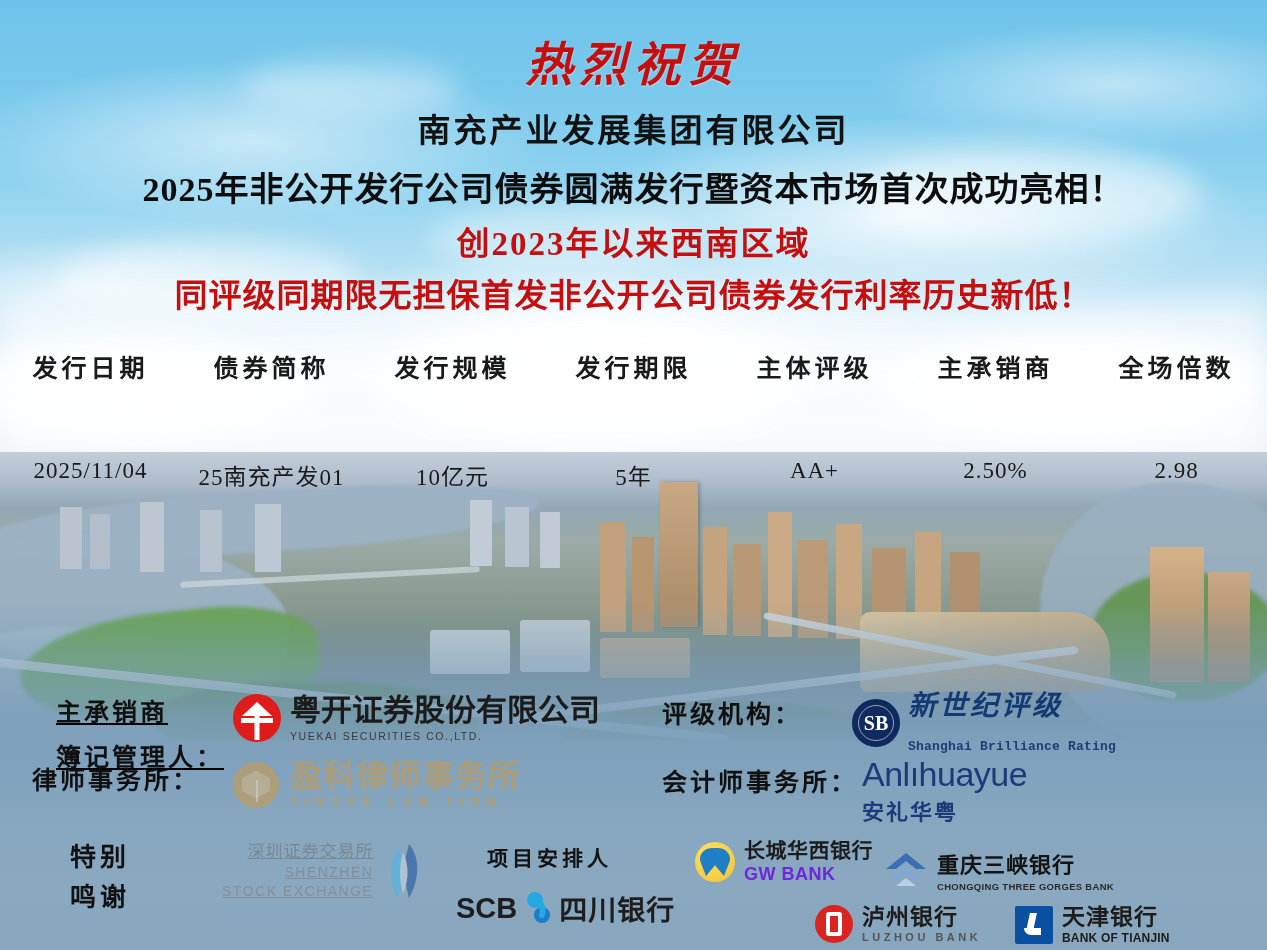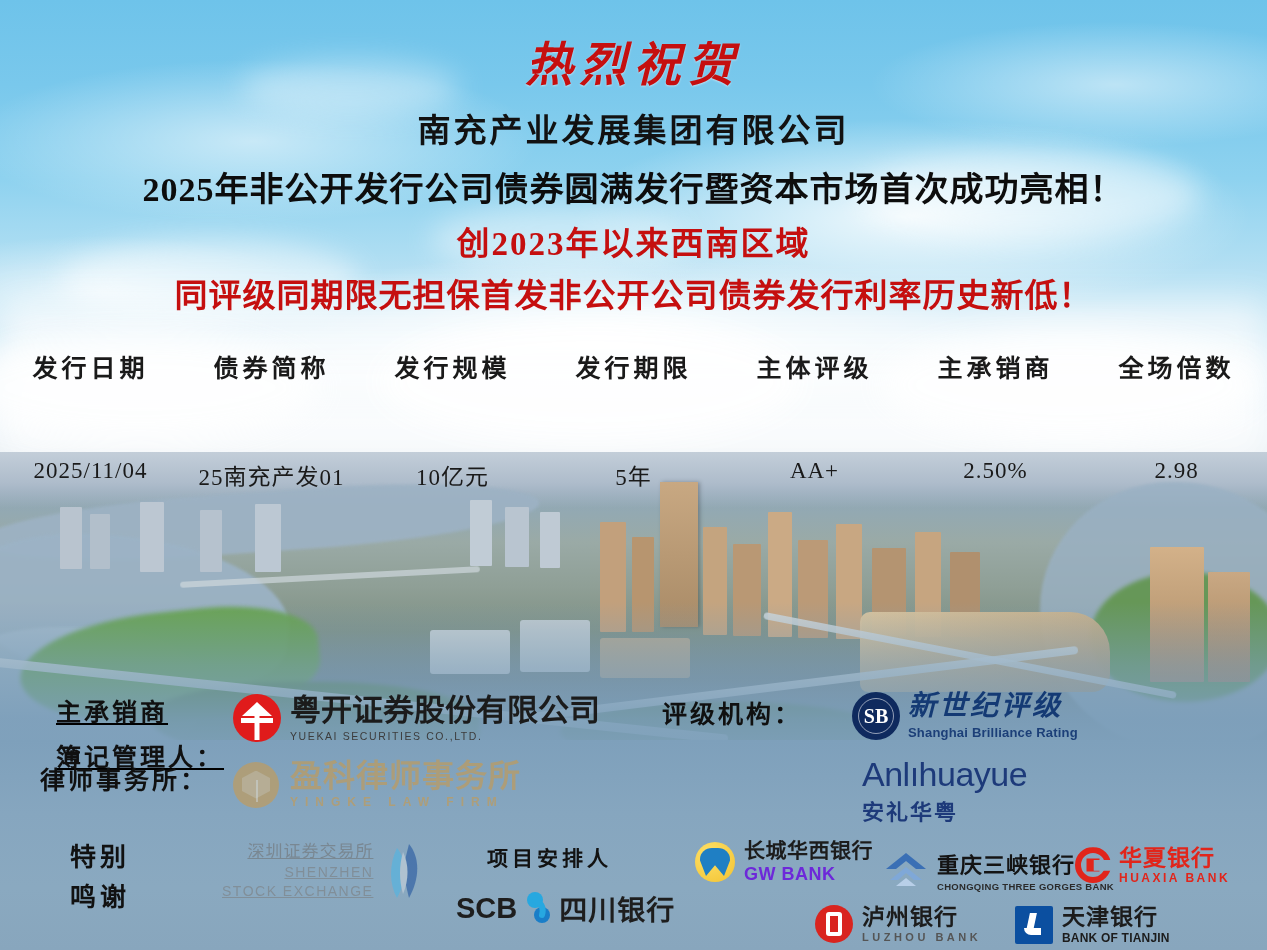--- a/index.html
+++ b/index.html
@@ -187,21 +187,21 @@
   .partners {
     position:absolute; left:0; top:690px; width:1267px; height:125px; z-index:20;
   }
   .label-cn {
     font-family:"Liberation Serif","DejaVu Serif",serif;
     font-weight:bold; color:#101010; letter-spacing:3px;
     font-size:25px; white-space:nowrap;
   }
   .p-underwriter { position:absolute; left:56px; top:2px;text-decoration:underline; }
   .p-underwriter .l2 { margin-top:9px; }
-  .p-lawyer { position:absolute; left:40px; top:70px; }
+  .p-lawyer { position:absolute; left:32px; top:70px; }
   .p-rating-label { position:absolute; left:662px; top:4px; }
   .p-acct-label { position:absolute; left:662px; top:72px; }
 
   
   .logo-yuekai { position:absolute; left:233px; top:694px; display:flex; align-items:center; z-index:21; }
   .yk-mark {
     width:48px; height:48px; border-radius:50%;
     background:#e01b1b; position:relative; flex:0 0 auto;
     margin-right:9px;
   }
@@ -266,22 +266,22 @@
     font-family:"Liberation Serif","DejaVu Serif",serif;
     font-size:20px; font-weight:bold; color:#fff; line-height:1;
     position:relative; z-index:2;
   }
   .sbr-cn {
     font-family:"Liberation Serif","DejaVu Serif",serif;
     font-size:28px; font-weight:bold; color:#143a74;
     letter-spacing:3px; line-height:1; font-style:italic;
   }
   .sbr-en {
-    font-family:Liberation Sans, sans-serif;
-    font-size:13px; font-weight:bold; color:#1c3f78; margin-top:5px; letter-spacing:.2px;
+    font-family:Liberation Mono, monospace;
+    font-size:13px; font-weight:bold; color:#1c3f78; margin-top:19px; letter-spacing:.2px;
   }
 
   
   .logo-anli { position:absolute; left:862px; top:757px; z-index:21; }
   .anli-en {
     font-family:"Liberation Sans","DejaVu Sans",sans-serif;
     font-size:34px; font-weight:normal; color:#1d3a7a; letter-spacing:-.5px; line-height:1;
   }
   .anli-cn {
     font-family:"Liberation Sans","DejaVu Sans",sans-serif;
@@ -512,20 +512,21 @@
     </div>
   </div>
 
   <div class="partners">
     <div class="p-underwriter">
       <div class="label-cn">主承销商</div>
       <div class="label-cn l2">簿记管理人：</div>
     </div>
     <div class="p-lawyer label-cn">律师事务所：</div>
     <div class="p-rating-label label-cn">评级机构：</div>
+    <div class="p-acct-label label-cn">会计师事务所：</div>
   </div>
 
   <div class="logo-yuekai">
     <div class="yk-mark">
         <div class="yk-bar"></div>
       </div>
     <div class="stack">
       <div class="yk-txt-cn">粤开证券股份有限公司</div>
       <div class="yk-txt-en">YUEKAI SECURITIES CO.,LTD.</div>
     </div>
@@ -597,29 +598,20 @@
         <path d="M23 2 L43 18 L33 18 L23 10 L13 18 L3 18 Z" fill="#3a6fb5"></path>
         <path d="M23 16 L39 29 L31 29 L23 22 L15 29 L7 29 Z" fill="#7fa8d8"></path>
         <path d="M23 27 L33 35 L13 35 Z" fill="#b8cfe8"></path>
       </svg>
       <div class="stack">
         <div class="cq-cn">重庆三峡银行</div>
         <div class="bank-txt-en cq-en">CHONGQING THREE GORGES BANK</div>
       </div>
     </div>
 
-    <div class="bank logo-hx">
-      <div class="hx-mark">
-          <div class="hx-inner"></div>
-        </div>
-      <div class="stack">
-        <div class="bank-txt-cn hx-cn">华夏银行</div>
-        <div class="bank-txt-en hx-en">HUAXIA BANK</div>
-      </div>
-    </div>
 
     <div class="bank logo-lz">
       <div class="lz-mark"></div>
       <div class="stack">
         <div class="bank-txt-cn lz-cn">泸州银行</div>
         <div class="bank-txt-en lz-en">LUZHOU BANK</div>
       </div>
     </div>
 
     <div class="bank logo-tj">

